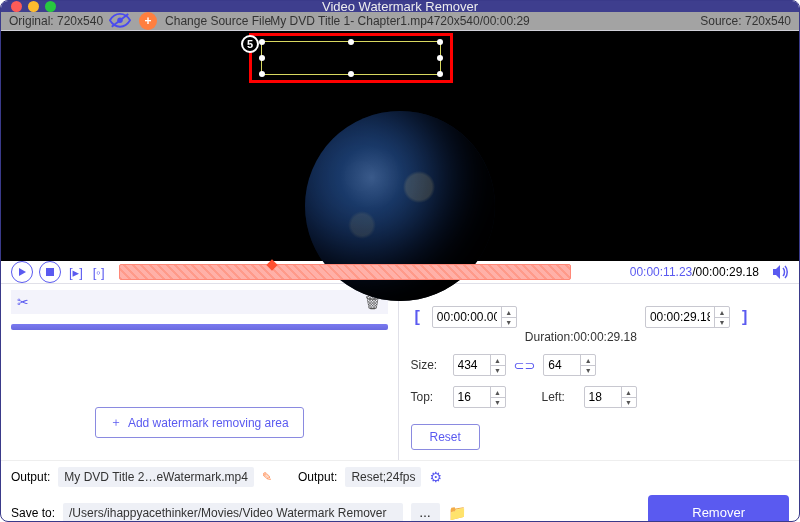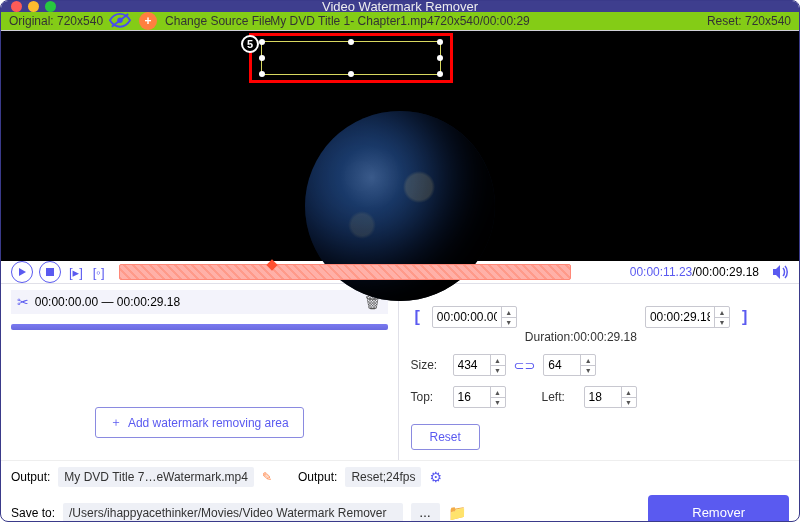--- a/index.html
+++ b/index.html
@@ -3,21 +3,21 @@
 <meta charset="utf-8">
 <style>
 *{box-sizing:border-box;margin:0;padding:0;font-family:-apple-system,Helvetica,Arial,sans-serif;font-size:12px;}
 body{width:800px;height:522px;background:#fff;overflow:hidden;}
 .window{width:800px;height:522px;border:1px solid #3a3a8a;border-radius:8px;overflow:hidden;display:flex;flex-direction:column;}
 .titlebar{height:26px;background:#3e3e8e;display:flex;align-items:center;color:#fff;position:relative;}
 .dots{display:flex;gap:6px;margin-left:10px;}
 .dot{width:11px;height:11px;border-radius:50%;}
 .dot.r{background:#fc5b57;} .dot.y{background:#fdbc2e;} .dot.g{background:#28c840;}
 .title{position:absolute;left:0;right:0;text-align:center;font-size:13px;color:#eee;}
-.toolbar{height:26px;background:#84cc16;border-bottom:1px solid #d0d0d8;display:flex;align-items:center;padding:0 8px;gap:8px;color:#333;position:relative;}
+.toolbar{height:26px;background:#a3a3a3;border-bottom:1px solid #d0d0d8;display:flex;align-items:center;padding:0 8px;gap:8px;color:#333;position:relative;}
 .tb-left{display:flex;align-items:center;gap:6px;}
 .tb-center{position:absolute;left:50%;transform:translateX(-50%);display:flex;align-items:center;color:#333;}
 .tb-right{margin-left:auto;}
 .eye{width:22px;height:16px;color:#4a4af0;}
 .pluscirc{width:18px;height:18px;border-radius:50%;background:#ff7f3f;color:#fff;display:flex;align-items:center;justify-content:center;font-weight:bold;}
 .preview{flex:0 0 230px;background:#000;position:relative;display:flex;justify-content:center;}
 .earth{position:absolute;top:80px;left:50%;transform:translateX(-50%);width:190px;height:190px;border-radius:50%;background:radial-gradient(circle at 35% 35%,#3a5a8a 0%,#1a3a6a 18%,#0a1a3a 55%,#000 85%);box-shadow:inset -40px -30px 60px #000;}
 .earth::after{content:"";position:absolute;inset:0;border-radius:50%;background:radial-gradient(circle at 60% 40%,rgba(255,220,120,.15) 0 8%,transparent 10%),radial-gradient(circle at 30% 60%,rgba(255,220,120,.1) 0 6%,transparent 8%);}
 .selbox{position:absolute;border:1px solid #d8d860;left:260px;top:10px;width:180px;height:34px;}
 .redbox{position:absolute;border:3px solid #ff0000;left:248px;top:2px;width:204px;height:50px;pointer-events:none;}
@@ -85,21 +85,21 @@
             <line x1="3" y1="15" x2="21" y2="1" stroke="currentColor" stroke-width="2"></line>
           </svg>
       </span>
     </div>
     <span class="pluscirc">+</span>
     <span>Change Source File</span>
     <div class="tb-center">
       <span>My DVD Title 1- Chapter1.mp4</span>
       <span>720x540/00:00:29</span>
     </div>
-    <span class="tb-right">Reset: 720x540</span>
+    <span class="tb-right">Source: 720x540</span>
   </div>
 
   <div class="preview">
     <div class="earth"></div>
     <div class="selbox">
       <div class="hdl" style="left:0;top:0"></div>
         <div class="hdl" style="left:50%;top:0"></div>
         <div class="hdl" style="left:100%;top:0"></div>
       <div class="hdl" style="left:0;top:50%"></div>
         <div class="hdl" style="left:100%;top:50%"></div>
@@ -133,21 +133,20 @@
           <path fill="currentColor" d="M2 6h3l4-4v14l-4-4H2z"></path>
           <path fill="none" stroke="currentColor" stroke-width="1.5" d="M12 5c2 2 2 6 0 8M14 3c3 3 3 9 0 12"></path>
         </svg>
       </span>
   </div>
 
   <div class="mid">
     <div class="leftp">
       <div class="segrow">
         <span class="scis">✂</span>
-        <span>00:00:00.00 — 00:00:29.18</span>
         <span class="trash">🗑</span>
       </div>
       <div class="segbar"></div>
       <div class="addbtn">
         <span>＋</span>
         <span>Add watermark removing area</span>
       </div>
     </div>
 
     <div class="rightp">
@@ -207,21 +206,21 @@
             </div>
           </div>
       </div>
       <div class="reset">Reset</div>
     </div>
   </div>
 
   <div class="bottom">
     <div class="brow">
       <span>Output:</span>
-      <span class="fld">My DVD Title 7…eWatermark.mp4</span>
+      <span class="fld">My DVD Title 2…eWatermark.mp4</span>
       <span class="pencil">✎</span>
       <span style="width:10px"></span>
       <span>Output:</span>
       <span class="fld">Reset;24fps</span>
       <span class="gear">⚙</span>
     </div>
     <div class="brow">
       <span>Save to:</span>
       <span class="fld" style="flex:0 0 340px;overflow:hidden;text-overflow:ellipsis;white-space:nowrap">/Users/ihappyacethinker/Movies/Video Watermark Remover</span>
       <span class="dots3">…</span>

